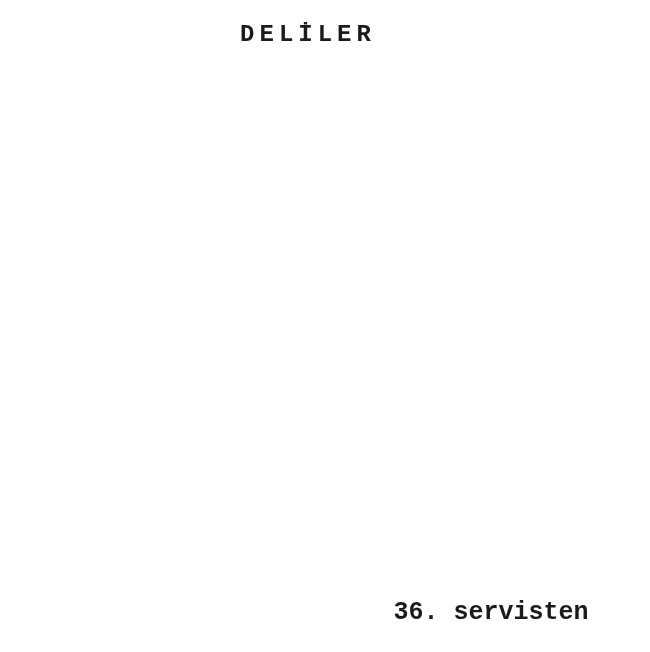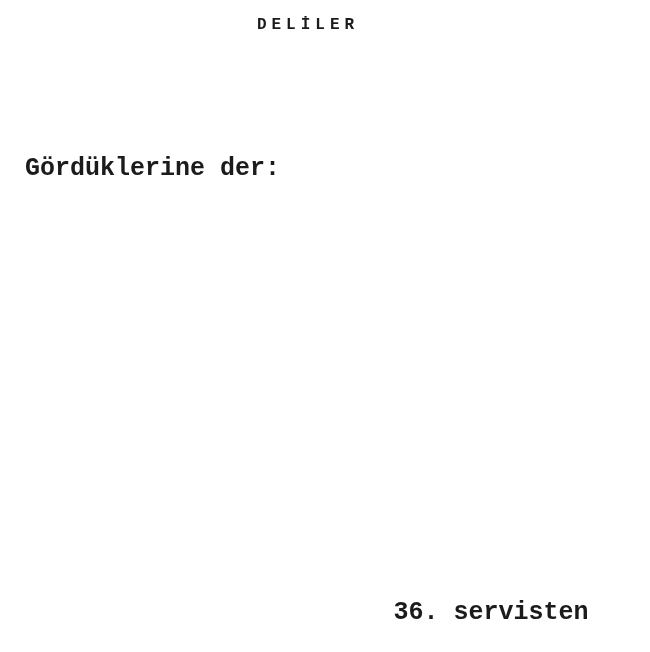--- a/index.html
+++ b/index.html
@@ -17,21 +17,21 @@
   .page{
     position:relative;
     width:650px;height:652px;
     background:var(--paper);
   }
   .title{
     position:absolute;
     top:5px;left:0;
     width:616px;
     text-align:center;
-    font-size:16px;
+    font-size:24px;
     font-weight:bold;
     letter-spacing:5px;
     white-space:pre;
   }
   .poem{
     position:absolute;
     top:83px;left:25px;
     font-size:25px;
     font-weight:bold;
     line-height:34.5px;
@@ -50,21 +50,20 @@
   .poem-line,.signature-line{display:block;}
 </style>
 </head>
 <body>
 
 <div class="page">
 
   <h1 class="title">DELİLER</h1>
 
   <div class="poem">
-    <span class="poem-line">Gördüklerine der:</span>
     
     
     
     
     
     
     
   </div>
 
   <div class="signature">

